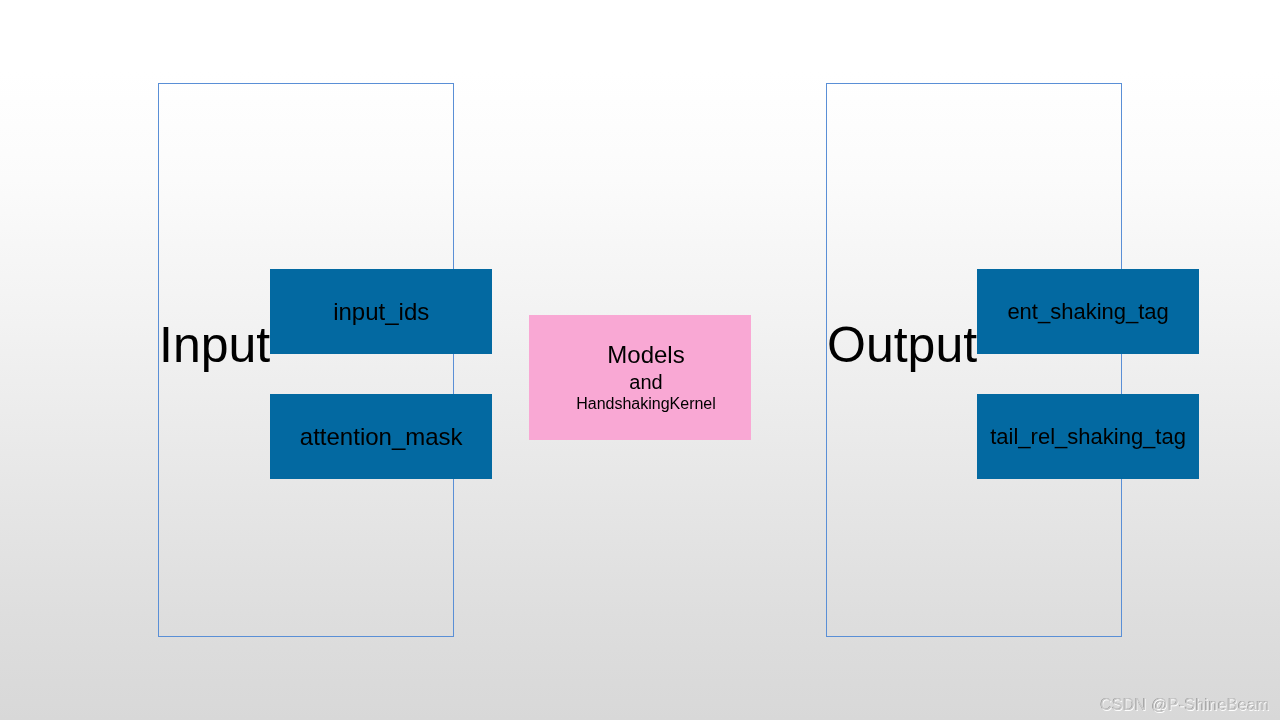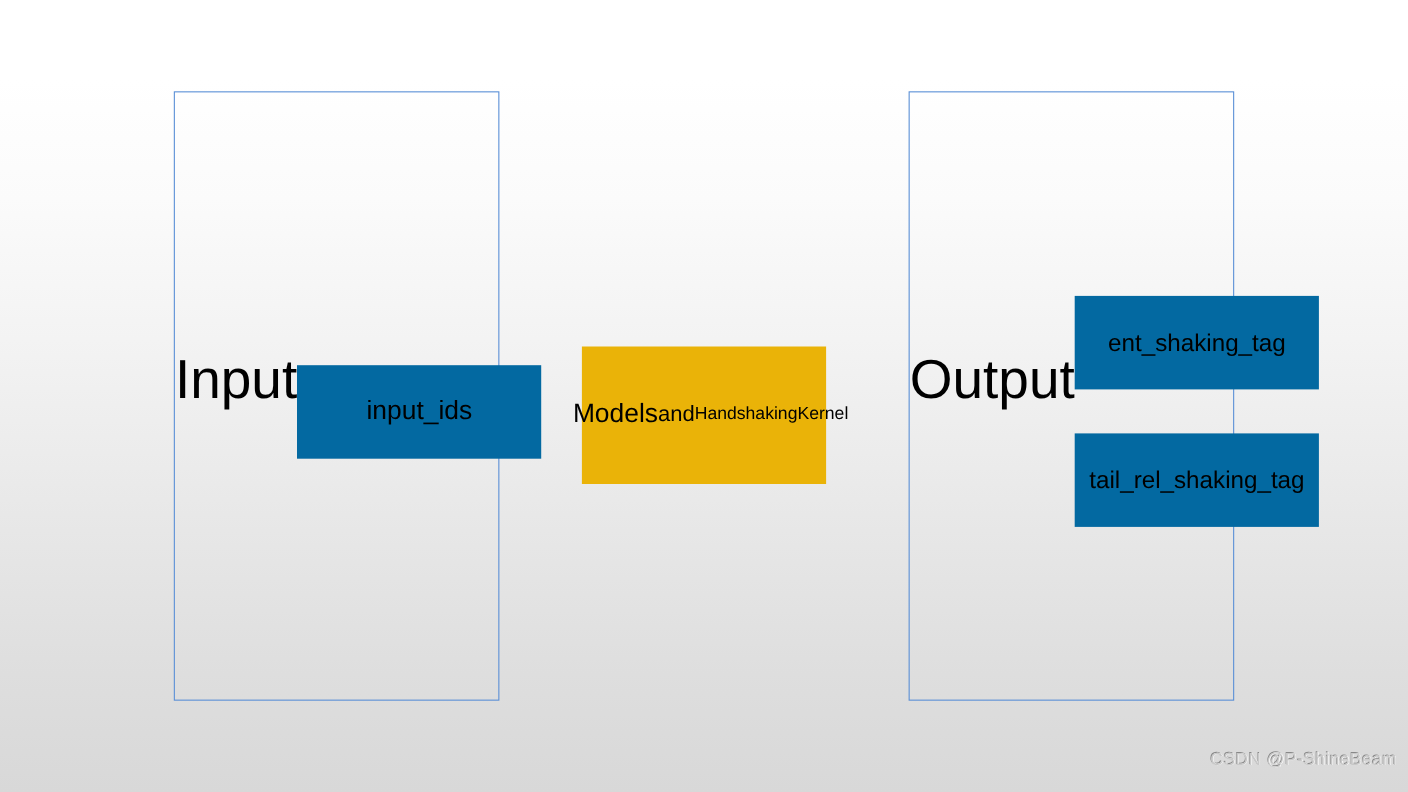--- a/index.html
+++ b/index.html
@@ -71,60 +71,61 @@
     .center-col {
       display: flex;
       align-items: center;
       justify-content: center;
       height: 554px;
       padding-top: 34px;
     }
     .center-box {
       width: 222px;
       height: 125px;
-      background: #eab308;
+      background: #f9a8d4;
       display: flex;
-      flex-direction: row;
+      flex-direction: column;
       align-items: center;
       justify-content: center;
       text-align: center;
       line-height: 1.2;
       padding-left: 12px;
     }
     .center-line1 {
       font-size: 24px;
       color: #000;
     }
     .center-line2 {
       font-size: 20px;
       color: #000;
     }
     .center-line3 {
       font-size: 16px;
       color: #000;
     }
     .watermark {
       position: absolute;
-      bottom: 20px;
+      bottom: 6px;
       right: 10px;
       font-size: 16px;
       color: #c8c8c8;
       text-shadow: 0.5px 0.5px 0 #fff, -0.5px -0.5px 0 #888;
       letter-spacing: 0.3px;
     }
   </style>
 </head>
 <body>
 
 <div class="container">
 
   <div class="panel">
     <div class="panel-title">Input</div>
     <div class="panel-items">
       <div class="item-box">input_ids</div>
+      <div class="item-box">attention_mask</div>
     </div>
   </div>
 
   <div class="center-col">
     <div class="center-box">
       <div class="center-line1">Models</div>
       <div class="center-line2">and</div>
       <div class="center-line3">HandshakingKernel</div>
     </div>
   </div>

